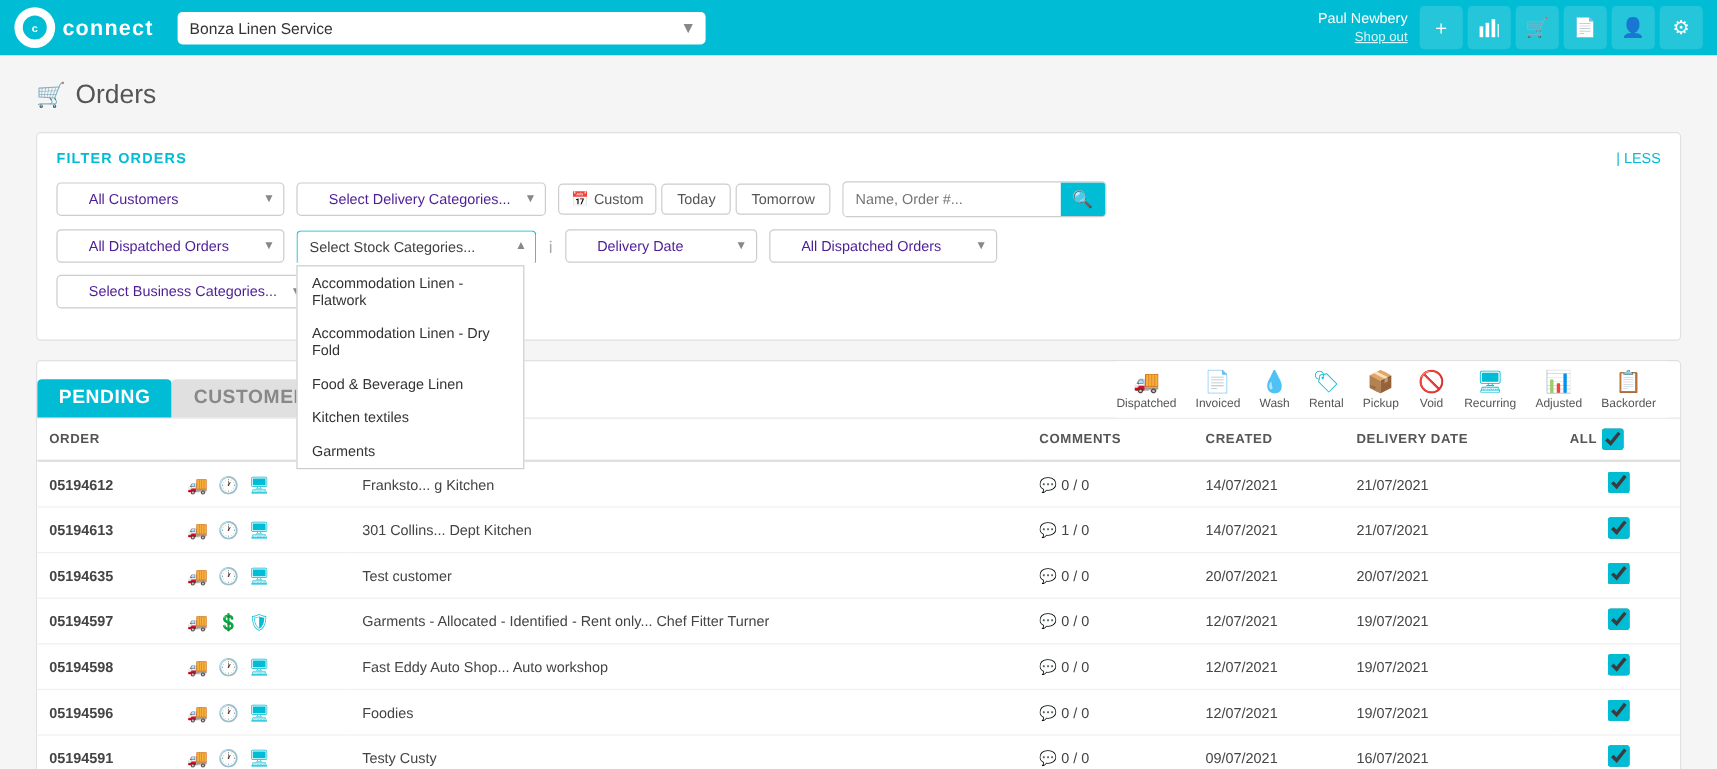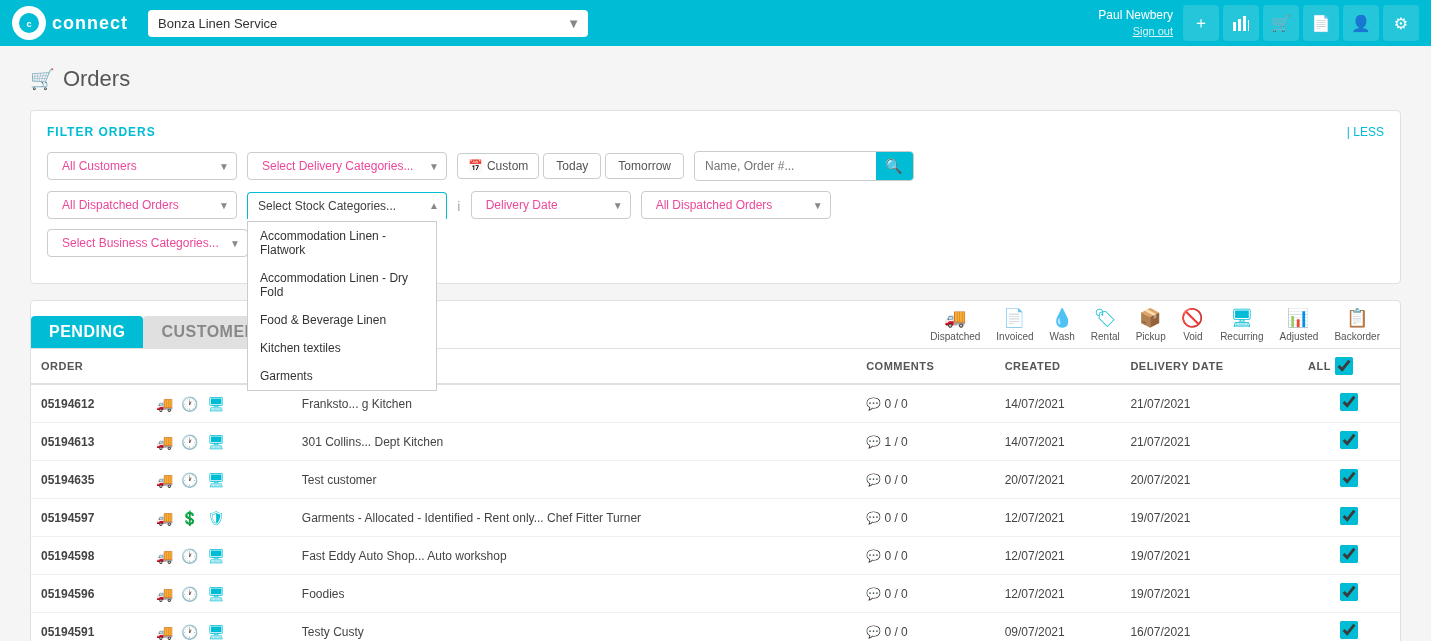--- a/index.html
+++ b/index.html
@@ -126,27 +126,27 @@
       cursor: pointer;
     }
     .filter-row {
       display: flex;
       gap: 10px;
       margin-bottom: 10px;
       align-items: center;
       flex-wrap: wrap;
     }
     .filter-select {
-      padding: 6px 28px 6px 14px;
+      padding: 6px 28px 6px 26px;
       border: 1px solid #ccc;
       border-radius: 4px;
       appearance: none;
       background: #fff;
       font-size: 12px;
-      color: #ec4899;
+      color: #4c1d95;
       min-width: 190px;
       cursor: pointer;
       position: relative;
     }
     .select-wrapper {
       position: relative;
       display: inline-block;
     }
     .select-wrapper .arrow {
       position: absolute;
@@ -358,21 +358,21 @@
     <select class="nav-select">
       <option>Bonza Linen Service</option>
     </select>
     <span class="nav-select-arrow">▼</span>
   </div>
 
   <div class="nav-spacer"></div>
 
   <div class="nav-user">
     <div>Paul Newbery</div>
-    <div class="signout">Sign out</div>
+    <div class="signout">Shop out</div>
   </div>
 
   <div class="nav-icons">
     <button class="nav-icon-btn">＋</button>
     <button class="nav-icon-btn">
       <svg width="18" height="18" viewBox="0 0 18 18" fill="white">
           <rect x="1" y="8" width="3" height="9"></rect>
           <rect x="6" y="5" width="3" height="12"></rect>
           <rect x="11" y="2" width="3" height="15"></rect>
           <rect x="16" y="6" width="1" height="11"></rect>

